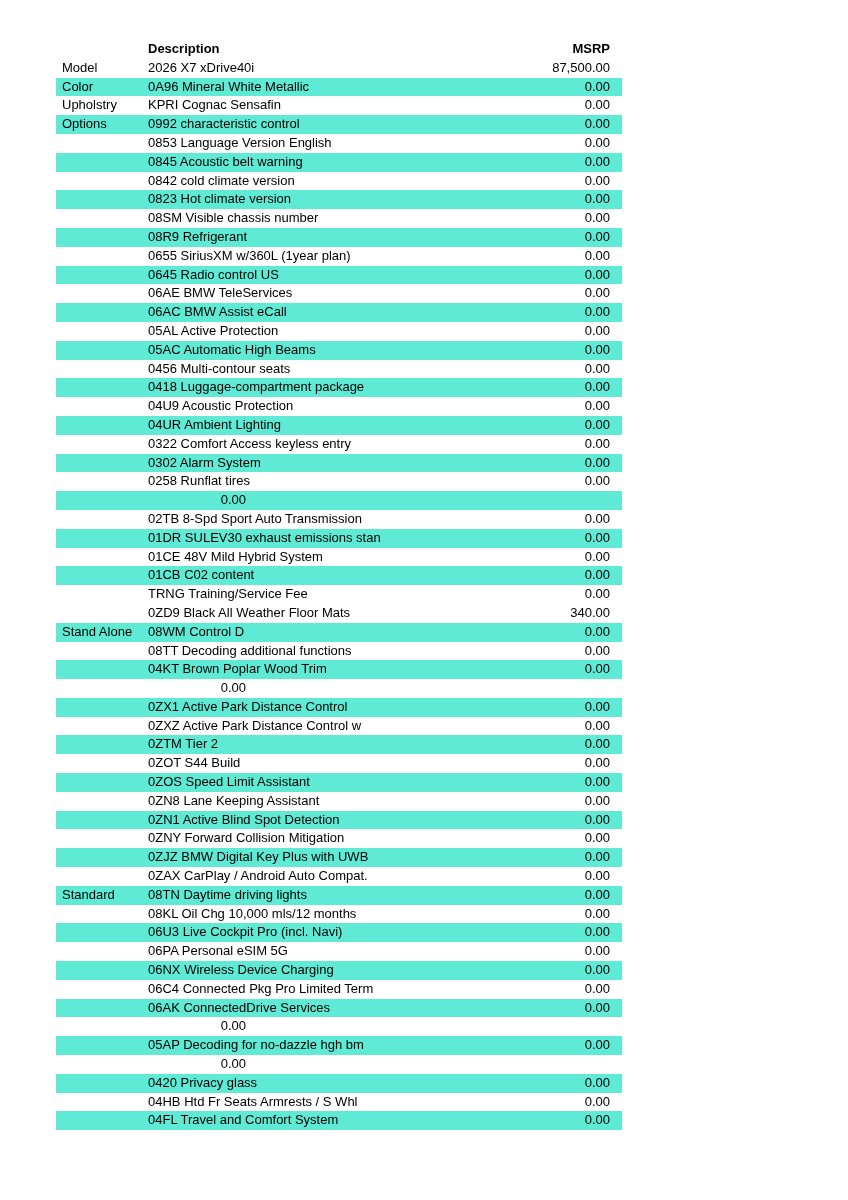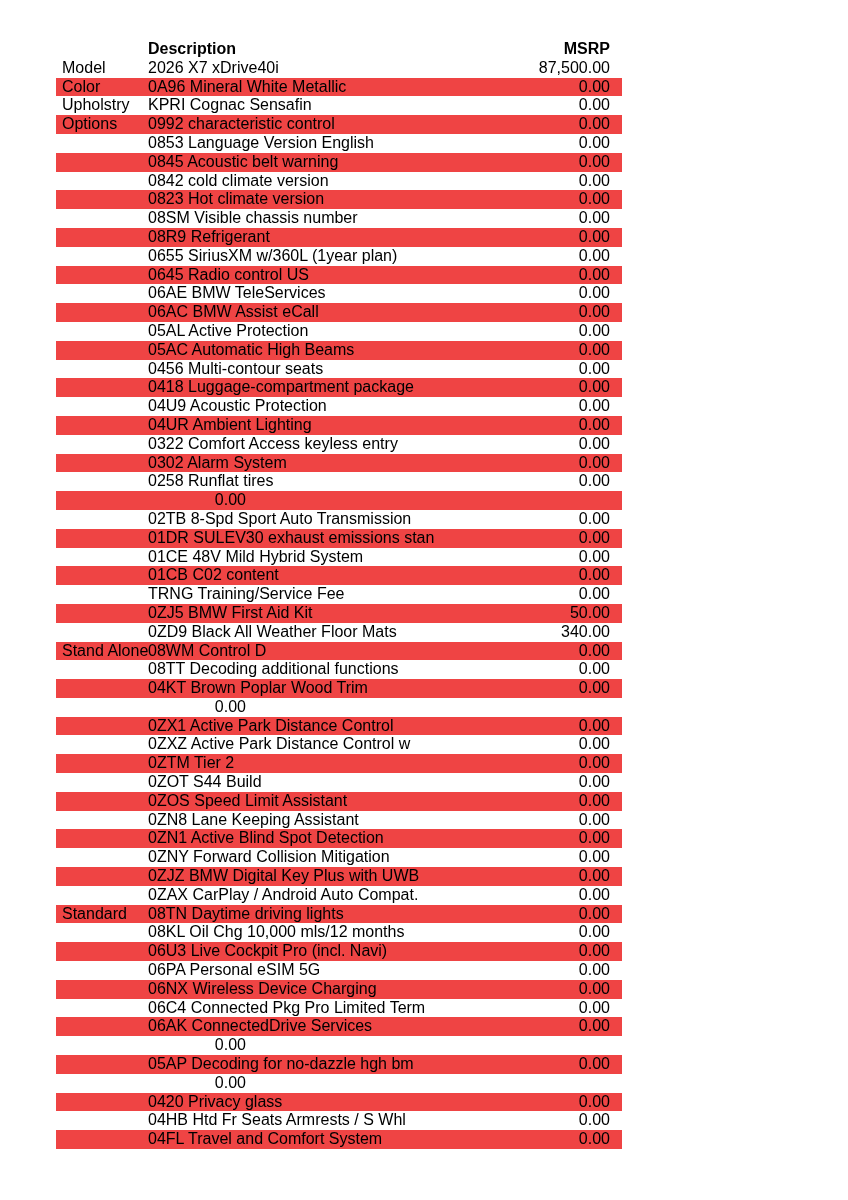--- a/index.html
+++ b/index.html
@@ -19,26 +19,26 @@
   .spec-table {
     position: absolute;
     left: 56px;
     top: 40px;
     width: 566px;
   }
   .row {
     display: flex;
     align-items: flex-start;
     height: 18.8px;
-    font-size: 16px;
+    font-size: 13px;
     line-height: 18.8px;
     white-space: nowrap;
   }
   .row.shaded {
-    background: #ef4444;
+    background: #5eead4;
   }
   .header-row {
     font-weight: bold;
   }
   .col-cat {
     width: 92px;
     padding-left: 6px;
     box-sizing: border-box;
     flex: 0 0 auto;
   }
@@ -202,25 +202,20 @@
         <div class="row shaded">
           <div class="col-cat"></div>
           <div class="col-desc">01CB C02 content</div>
           <div class="col-msrp">0.00</div>
         </div>
         <div class="row">
           <div class="col-cat"></div>
           <div class="col-desc">TRNG Training/Service Fee</div>
           <div class="col-msrp">0.00</div>
         </div>
-        <div class="row shaded">
-          <div class="col-cat"></div>
-          <div class="col-desc">0ZJ5 BMW First Aid Kit</div>
-          <div class="col-msrp">50.00</div>
-        </div>
         <div class="row">
           <div class="col-cat"></div>
           <div class="col-desc">0ZD9 Black All Weather Floor Mats</div>
           <div class="col-msrp">340.00</div>
         </div>
         <div class="row shaded">
           <div class="col-cat">Stand Alone</div>
           <div class="col-desc">08WM Control D</div>
           <div class="col-msrp">0.00</div>
         </div>

